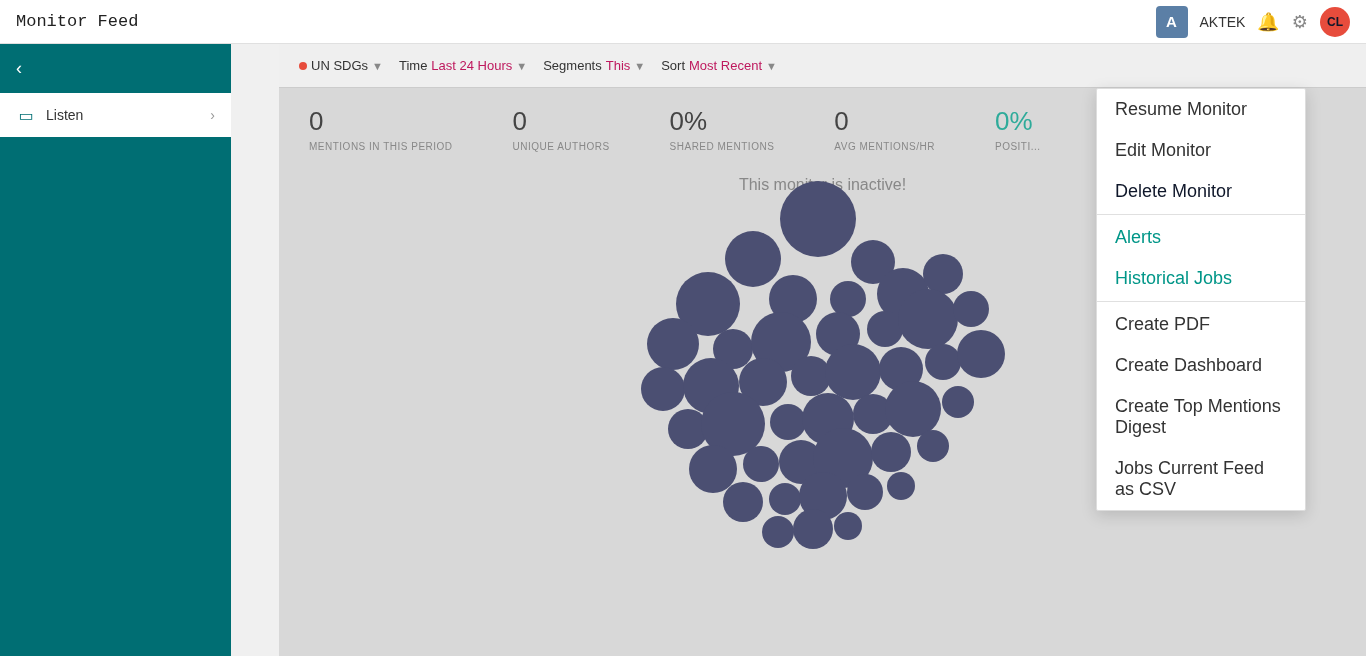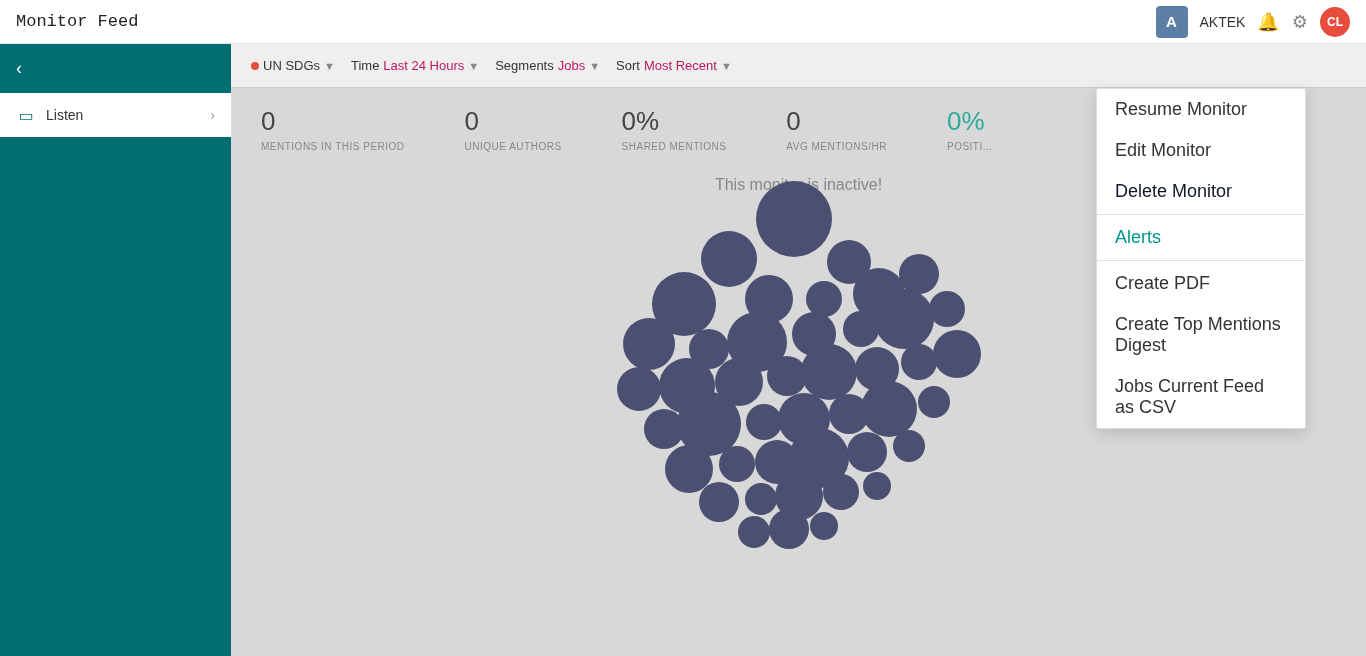--- a/index.html
+++ b/index.html
@@ -35,21 +35,21 @@
       font-size: 15px; font-weight: bold;
     }
     .topbar-username {
       font-size: 14px; color: #333;
     }
     .icon-bell, .icon-gear {
       font-size: 18px; color: #888; cursor: pointer;
     }
     .avatar-cl {
       width: 30px; height: 30px; border-radius: 50%;
-      background: #e74c3c; color: #ffffff;
+      background: #e74c3c; color: #0f172a;
       display: flex; align-items: center; justify-content: center;
       font-size: 12px; font-weight: bold;
     }
 
     
     .layout {
       display: flex;
       height: calc(656px - 44px);
     }
 
@@ -95,20 +95,21 @@
     .sidebar-chevron {
       color: #999; font-size: 14px;
     }
 
     
     .main {
       flex: 1;
       background: #d8d8d8;
       overflow: hidden;
       position: relative;
+      margin-left: 48px;
     }
 
     
     .filter-bar {
       height: 44px;
       background: #efefef;
       display: flex;
       align-items: center;
       padding: 0 20px;
       gap: 16px;
@@ -229,21 +230,21 @@
         <span class="filter-label">UN SDGs</span>
         <span class="filter-chevron">▼</span>
       </div>
       <div class="filter-item">
         <span class="filter-label">Time</span>
         <span class="filter-value">Last 24 Hours</span>
         <span class="filter-chevron">▼</span>
       </div>
       <div class="filter-item">
         <span class="filter-label">Segments</span>
-        <span class="filter-value">Jobs</span>
+        <span class="filter-value">This</span>
         <span class="filter-chevron">▼</span>
       </div>
       <div class="filter-item">
         <span class="filter-label">Sort</span>
         <span class="filter-value">Most Recent</span>
         <span class="filter-chevron">▼</span>
       </div>
     </div>
 
     <div class="stats-bar">
@@ -318,20 +319,22 @@
           <div class="bubble" style="left: 201px; top: 298px; width: 28px; height: 28px;"></div>
         </div>
     </div>
 
     <div class="dropdown-menu" id="dropdown-menu">
     <div class="dropdown-item">Resume Monitor</div>
         <div class="dropdown-item">Edit Monitor</div>
         <div class="dropdown-item dropdown-item-red">Delete Monitor</div>
         <hr class="dropdown-divider">
         <div class="dropdown-item dropdown-item-teal">Alerts</div>
+        <div class="dropdown-item dropdown-item-teal">Historical Jobs</div>
         <hr class="dropdown-divider">
         <div class="dropdown-item">Create PDF</div>
+        <div class="dropdown-item">Create Dashboard</div>
         <div class="dropdown-item">Create Top Mentions Digest</div>
         <div class="dropdown-item">Jobs Current Feed as CSV</div>
       </div>
 
   </div>
 </div>
 
 </body></html>

